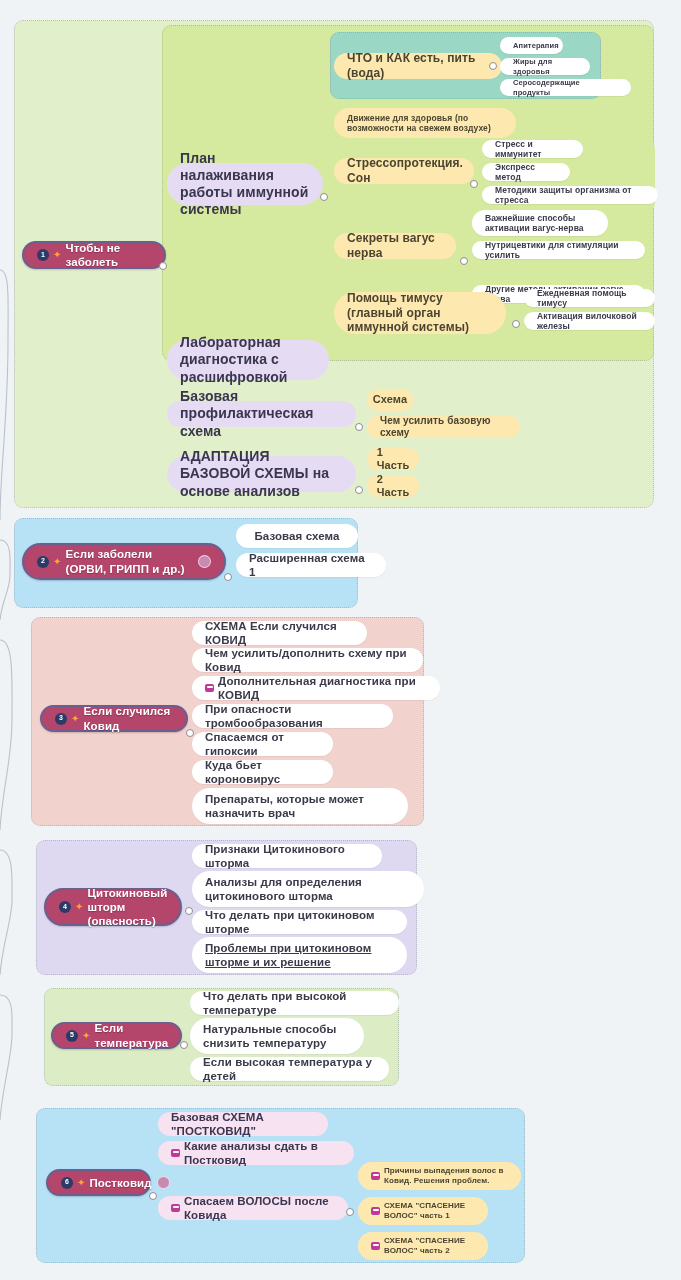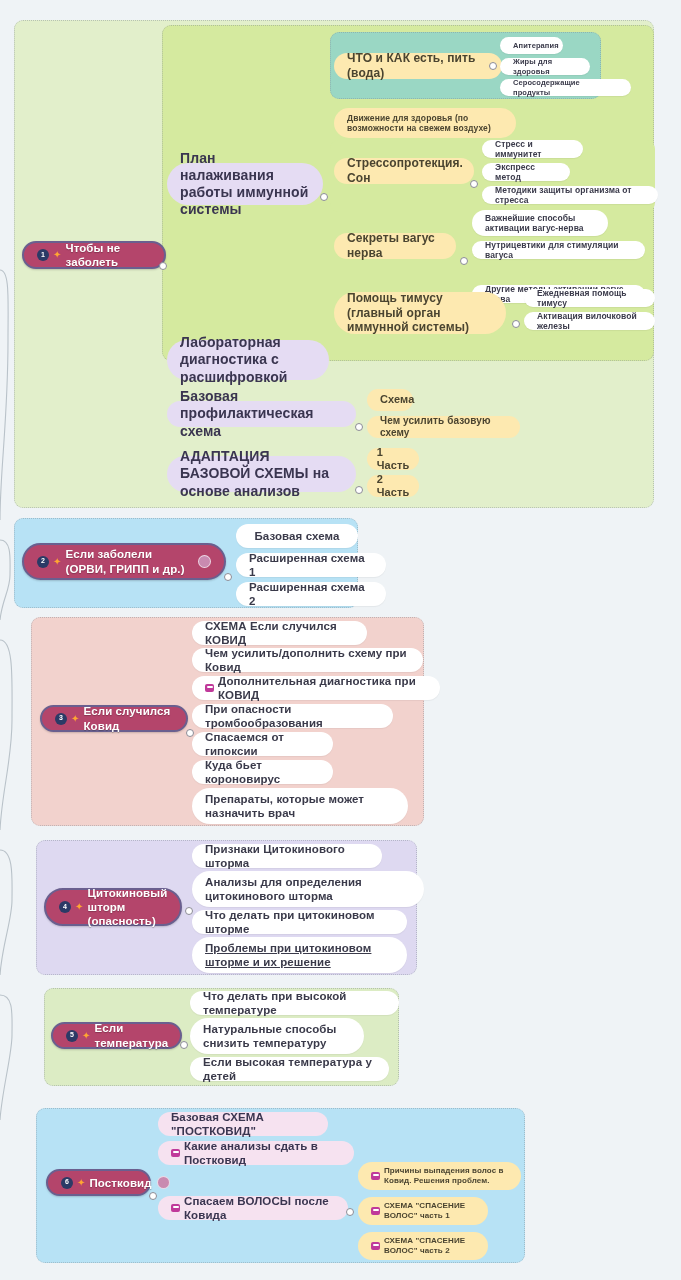--- a/index.html
+++ b/index.html
@@ -226,21 +226,21 @@
 
   <div class="node yellow" style="left:334px; top:233px; width:122px; height:26px;">
     <span class="txt">Секреты вагус нерва</span>
   </div>
   <div class="dot" style="left:460px; top:257px;"></div>
 
   <div class="node white small" style="left:472px; top:210px; width:136px; height:26px;">
     <span class="txt">Важнейшие способы активации вагус-нерва</span>
   </div>
   <div class="node white small" style="left:472px; top:241px; width:173px; height:18px; justify-content:center;">
-    <span class="txt">Нутрицевтики для стимуляции вагуса</span>
+    <span class="txt">Нутрицевтики для стимуляции усилить</span>
   </div>
   <div class="node white small" style="left:472px; top:264px; width:173px; height:18px; justify-content:center;margin-top:21px;">
     <span class="txt">Другие методы активации вагус-нерва</span>
   </div>
 
   <div class="node yellow" style="left:334px; top:292px; width:172px; height:42px;">
     <span class="txt">Помощь тимусу (главный орган иммунной системы)</span>
   </div>
   <div class="dot" style="left:512px; top:320px;"></div>
 
@@ -253,21 +253,21 @@
 
   <div class="node lilac" style="left:167px; top:340px; width:162px; height:40px;">
     <span class="txt">Лабораторная диагностика с расшифровкой</span>
   </div>
 
   <div class="node lilac" style="left:167px; top:401px; width:189px; height:26px;">
     <span class="txt">Базовая профилактическая схема</span>
   </div>
   <div class="dot" style="left:355px; top:423px;"></div>
 
-  <div class="node yellow" style="left:367px; top:389px; width:46px; height:22px; justify-content:flex-start; font-size:11px;">
+  <div class="node yellow" style="left:367px; top:389px; width:46px; height:22px; justify-content:center; font-size:11px;">
     <span class="txt">Схема</span>
   </div>
   <div class="node yellow" style="left:367px; top:416px; width:153px; height:22px; justify-content:center; font-size:10px;">
     <span class="txt">Чем усилить базовую схему</span>
   </div>
 
   <div class="node lilac" style="left:167px; top:456px; width:189px; height:36px;">
     <span class="txt">АДАПТАЦИЯ БАЗОВОЙ СХЕМЫ на основе анализов</span>
   </div>
   <div class="dot" style="left:355px; top:486px;"></div>
@@ -288,23 +288,20 @@
     <span class="tail-icon"></span>
   </div>
   <div class="dot" style="left:224px; top:573px;"></div>
 
   <div class="node white" style="left:236px; top:524px; width:122px; height:24px; justify-content:center;">
     <span class="txt">Базовая схема</span>
   </div>
   <div class="node white" style="left:236px; top:553px; width:150px; height:24px;">
     <span class="txt">Расширенная схема 1</span>
   </div>
-  <div class="node white" style="left:236px; top:582px; width:150px; height:24px;">
-    <span class="txt">Расширенная схема 2</span>
-  </div>
 
   <div class="group g-pink" style="left:31px; top:617px; width:393px; height:209px;"></div>
 
   <div class="node root" style="left:40px; top:705px; width:148px; height:27px;">
     <span class="idx-badge">3</span>
     <span class="star-icon">✦</span>
     <span class="txt">Если случился Ковид</span>
   </div>
   <div class="dot" style="left:186px; top:729px;"></div>
 

